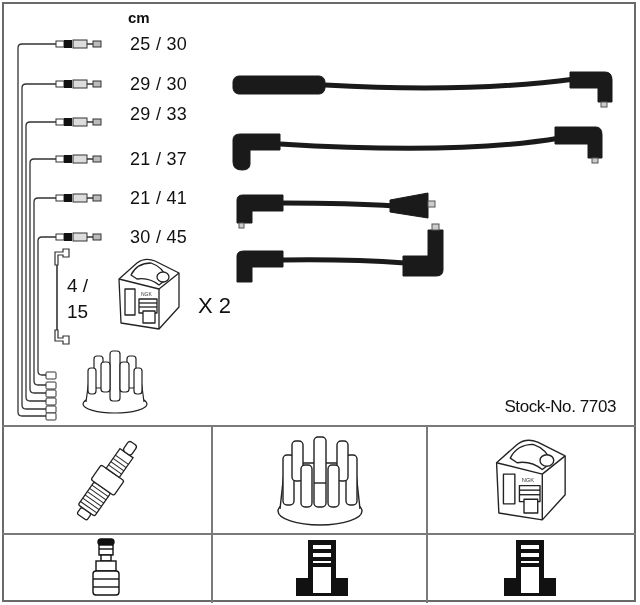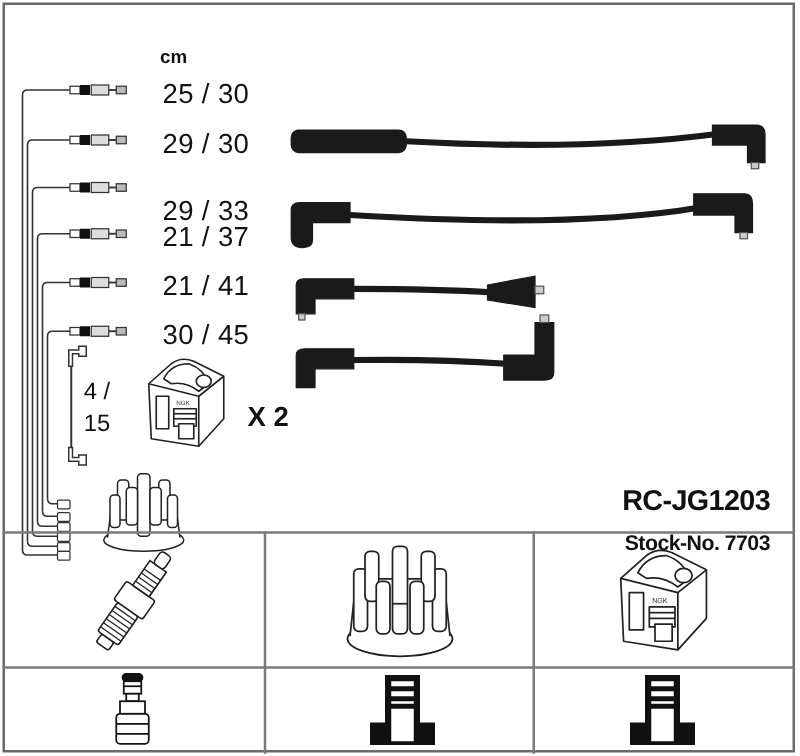--- a/index.html
+++ b/index.html
@@ -1,28 +1,28 @@
 <!DOCTYPE html>
 <html><head>
 <meta charset="utf-8">
 <style>
   html, body { margin: 0; padding: 0; background: #ffffff; }
   body { width: 640px; height: 605px; position: relative; overflow: hidden;
          font-family: "Liberation Sans", "DejaVu Sans", sans-serif; color: #111; }
   .frame { position: absolute; left: 2px; top: 2px; width: 634px; height: 600px;
            border: 2px solid #6a6a6a; box-sizing: border-box; }
-  .top-panel { position: absolute; left: 0; top: 0; width: 640px; height: 387px; margin-top: 28px; }
+  .top-panel { position: absolute; left: 0; top: 0; width: 640px; height: 387px; }
   .hline { position: absolute; left: 2px; width: 634px; height: 2px; background: #7a7a7a; }
   .vline { position: absolute; width: 2px; background: #7a7a7a; }
   .cm-unit { position: absolute; left: 128px; top: 9px; font-size: 15px; font-weight: bold; }
-  .len { position: absolute; left: 130px; font-size: 22px; letter-spacing: 0.3px; }
+  .len { position: absolute; left: 130px; font-size: 18px; letter-spacing: 0.3px; }
   .coil-len { position: absolute; left: 67px; font-size: 19px; }
-  .qty { position: absolute; left: 198px; top: 293px; font-size: 22px; font-weight: bold; text-align: right; }
+  .qty { position: absolute; left: 198px; top: 293px; font-size: 22px; font-weight: normal; text-align: right; }
   .part-no { position: absolute; right: 24px; top: 359px; font-size: 23px; font-weight: bold; letter-spacing: -0.5px; }
-  .stock-no { position: absolute; right: 24px; top: 397px; font-size: 17px; font-weight: bold; letter-spacing: -0.4px; }
+  .stock-no { position: absolute; right: 24px; top: 397px; font-size: 17px; font-weight: normal; letter-spacing: -0.4px; }
   svg { position: absolute; overflow: visible; }
   .cell { position: absolute; }
 </style>
 </head>
 <body>
 
 <div class="frame"></div>
 
 <div class="top-panel">
 
@@ -101,21 +101,21 @@
       <rect x="46" y="390" width="10" height="7" rx="1"></rect>
       <rect x="46" y="398" width="10" height="7" rx="1"></rect>
       <rect x="46" y="406" width="10" height="7" rx="1"></rect>
       <rect x="46" y="413" width="10" height="7" rx="1"></rect>
     </g>
   </svg>
 
   <div class="cm-unit">cm</div>
   <div class="len" style="top:34px">25 / 30</div>
   <div class="len" style="top:74px">29 / 30</div>
-  <div class="len" style="top:128px">29 / 33</div>
+  <div class="len" style="top:104px">29 / 33</div>
   <div class="len" style="top:149px">21 / 37</div>
   <div class="len" style="top:188px">21 / 41</div>
   <div class="len" style="top:227px">30 / 45</div>
   <div class="coil-len" style="top:275px">4 /</div>
   <div class="coil-len" style="top:301px">15</div>
 
   <svg width="70" height="80" style="left:115px;top:255px" viewBox="0 0 70 80">
     <g fill="#fff" stroke="#222" stroke-width="1.3" stroke-linejoin="round">
       <path d="M4 24 L22 8 Q30 2 40 6 L64 18 L64 52 L44 74 L6 68 Z"></path>
       <path d="M4 24 L44 34 L64 18"></path>
@@ -173,21 +173,20 @@
 
       <g>
         <path d="M7 196 Q7 191 14 191 H53 V207 H22 V222 H7 Z"></path>
         <path d="M53 200 Q120 199 175 203" fill="none" stroke-width="5"></path>
         <path d="M173 196 H198 V170 H213 V210 Q213 216 206 216 H173 Z"></path>
         <rect x="202" y="164" width="7" height="6" fill="#ccc" stroke="#555" stroke-width="1"></rect>
       </g>
     </g>
   </svg>
 
-  <div class="part-no">RC-JG1203</div>
   <div class="stock-no">Stock-No. 7703</div>
 </div>
 
 <div class="hline" style="top:425px"></div>
 <div class="hline" style="top:533px"></div>
 <div class="vline" style="left:211px;top:425px;height:178px"></div>
 <div class="vline" style="left:426px;top:425px;height:178px"></div>
 
 <div class="cell" style="left:2px;top:427px;width:209px;height:106px">
   <svg width="100" height="100" style="left:55px;top:4px" viewBox="0 0 100 100">

